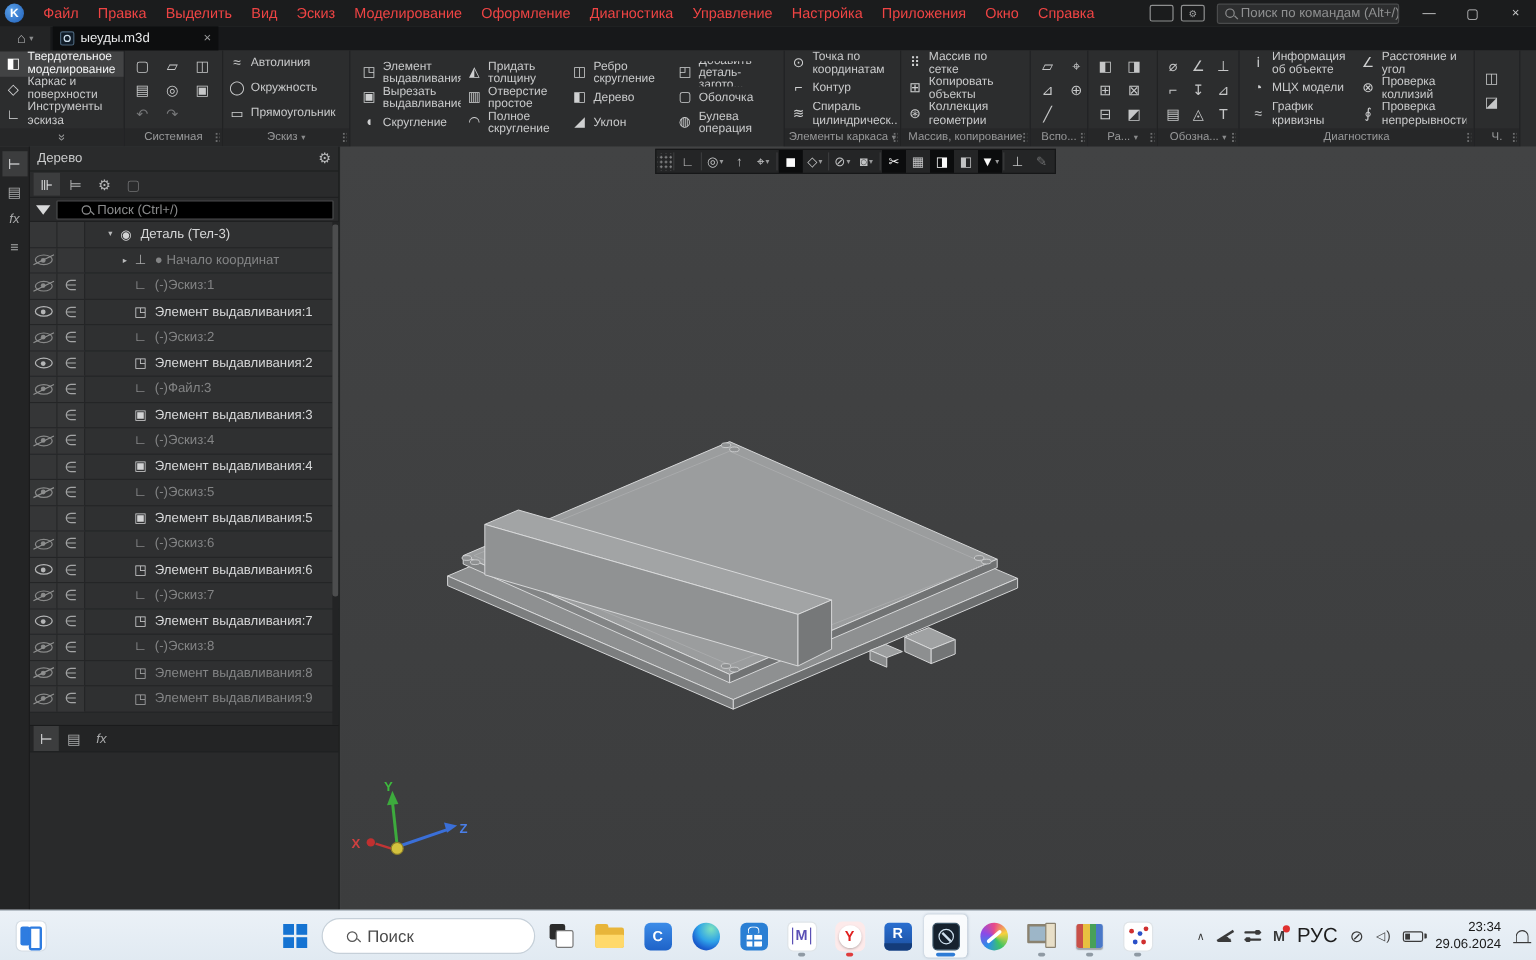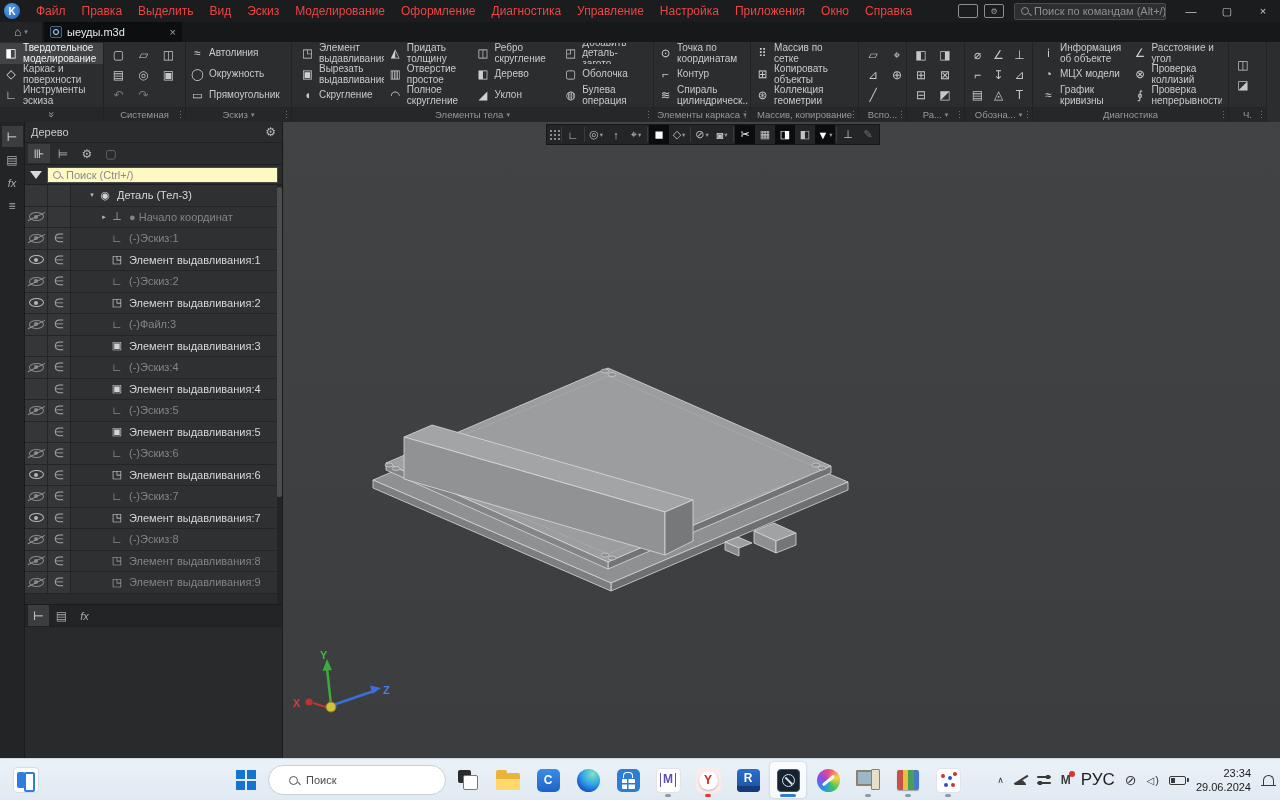--- a/index.html
+++ b/index.html
@@ -60,21 +60,21 @@
 .treepanel{position:absolute;left:25px;top:122px;width:258px;bottom:42px;background:#2a2b2c;border-right:1px solid #1a1b1c;display:flex;flex-direction:column;z-index:20;}
 .tree-header{height:21px;display:flex;align-items:center;padding:0 6px;color:#c9cacb;font-size:11px;border-bottom:1px solid #1f2021;flex:0 0 auto;}
 .tree-gear{margin-left:auto;color:#b9babb;font-size:12px;}
 .tree-toolbar{height:22px;display:flex;align-items:center;gap:2px;padding:0 3px;border-bottom:1px solid #1f2021;flex:0 0 auto;}
 .ttb-btn{width:22px;height:19px;display:flex;align-items:center;justify-content:center;font-size:12px;color:#b5b6b7;}
 .ttb-btn.active{background:#3c3d3e;color:#e9eaeb;}
 .ttb-btn.dim{color:#707172;}
 .tree-search{height:20px;display:flex;align-items:center;border-bottom:1px solid #1f2021;flex:0 0 auto;}
 .funnel-w{width:22px;display:flex;align-items:center;justify-content:center;}
 .funnel{width:0;height:0;border-left:6px solid transparent;border-right:6px solid transparent;border-top:8px solid #d8d9da;position:relative;}
-.search-field{flex:1;background:#fef9c3;border:1px solid #4a4b4c;margin:1px 4px 1px 0;height:16px;display:flex;align-items:center;gap:5px;padding:0 5px;color:#8a8b8c;font-size:11px;border-radius:1px;}
+.search-field{flex:1;background:#000000;border:1px solid #4a4b4c;margin:1px 4px 1px 0;height:16px;display:flex;align-items:center;gap:5px;padding:0 20px;color:#8a8b8c;font-size:11px;border-radius:1px;}
 .tree-rows{flex:1;overflow:hidden;position:relative;background:#2a2b2c;}
 .trow{display:flex;align-items:center;height:21.5px;border-bottom:1px solid #242526;background:#2f3031;font-size:11px;color:#d6d7d8;}
 .trow.dim{color:#838485;}
 .cellv,.celli{width:23px;height:100%;display:flex;align-items:center;justify-content:center;background:#353637;border-right:1px solid #242526;flex:0 0 auto;}
 .incg{font-size:12px;color:#a4a5a6;}
 .ind0{width:16px;flex:0 0 auto;}
 .ind1{width:28px;flex:0 0 auto;}
 .tarrow{width:10px;font-size:7px;color:#b9babb;text-align:center;flex:0 0 auto;}
 .ticon{width:16px;text-align:center;font-size:11px;margin-right:4px;color:#a9aaab;flex:0 0 auto;}
 .trow:not(.dim) .ticon{color:#d2d3d4;}
@@ -109,21 +109,21 @@
 .tapp{min-width:36px;height:36px;display:flex;align-items:center;justify-content:center;position:relative;border-radius:4px;}
 .tapp.active{background:rgba(255,255,255,.72);box-shadow:0 0 2px rgba(120,140,160,.5);}
 .under{position:absolute;bottom:1px;left:50%;transform:translateX(-50%);height:3px;border-radius:2px;}
 .u-gray{width:6px;background:#8f9aa4;}
 .u-red{width:6px;background:#e03c3c;}
 .u-blue{width:16px;background:#2e7cd6;}
 .t-box{position:relative;display:block;}
 .t-start .t-box{width:20px;height:20px;}
 .t-start .t-box::before{content:"";position:absolute;left:0;top:0;width:9px;height:9px;background:#1573d2;box-shadow:11px 0 0 #1573d2;}
 .t-start .t-box::after{content:"";position:absolute;left:0;top:11px;width:9px;height:9px;background:#1573d2;box-shadow:11px 0 0 #1573d2;}
-.t-search{width:178px;height:30px;background:#fff;border:1px solid #c6d0d9;border-radius:16px;justify-content:flex-start;gap:8px;padding:0 12px;color:#4a4a4a;font-size:11px;}
+.t-search{width:178px;height:30px;background:#fff;border:1px solid #c6d0d9;border-radius:16px;justify-content:flex-start;gap:8px;padding:0 12px;color:#4a4a4a;font-size:14px;}
 .t-search .mag{border-color:#555;width:9px;height:9px;}
 .t-search .mag::after{background:#555;}
 .t-taskview .t-box{width:20px;height:20px;}
 .t-taskview .t-box::before{content:"";position:absolute;left:0;top:0;width:13px;height:13px;background:#2b2b2b;border-radius:2px;}
 .t-taskview .t-box::after{content:"";position:absolute;right:0;bottom:0;width:13px;height:13px;background:#fff;border:1.5px solid #777;border-radius:2px;}
 .t-explorer .t-box{width:24px;height:17px;background:#e8b53a;border-radius:2px;margin-top:3px;}
 .t-explorer .t-box::before{content:"";position:absolute;left:0;top:-3px;width:11px;height:5px;background:#e8b53a;border-radius:2px 2px 0 0;}
 .t-explorer .t-box::after{content:"";position:absolute;left:0;bottom:0;width:24px;height:11px;background:#ffd96b;border-radius:1px 1px 2px 2px;}
 .t-capp .t-box{width:23px;height:23px;border-radius:5px;background:linear-gradient(180deg,#3c8ce8,#1e63c8);display:flex;align-items:center;justify-content:center;}
 .t-capp .t-letter{color:#fff;font-weight:bold;font-size:12px;}
@@ -338,25 +338,20 @@
             <span class="cglyph">◢</span>
             <span>Уклон</span>
           </div>
             <div class="cmd-row">
             <span class="cglyph">◍</span>
             <span>Булева
 операция</span>
           </div>
       </div>
         </div>
-      <div class="rlabel">
-          <span>Элементы тела</span>
-          <span class="caret">▾</span>
-          <span class="grip"></span>
-        </div>
     </div>
 
     <div class="rgroup" style="width:97px">
       <div class="rbody">
         <div class="cmd-row">
             <span class="cglyph">⊙</span>
             <span>Точка по
 координатам</span>
           </div>
           <div class="cmd-row">

